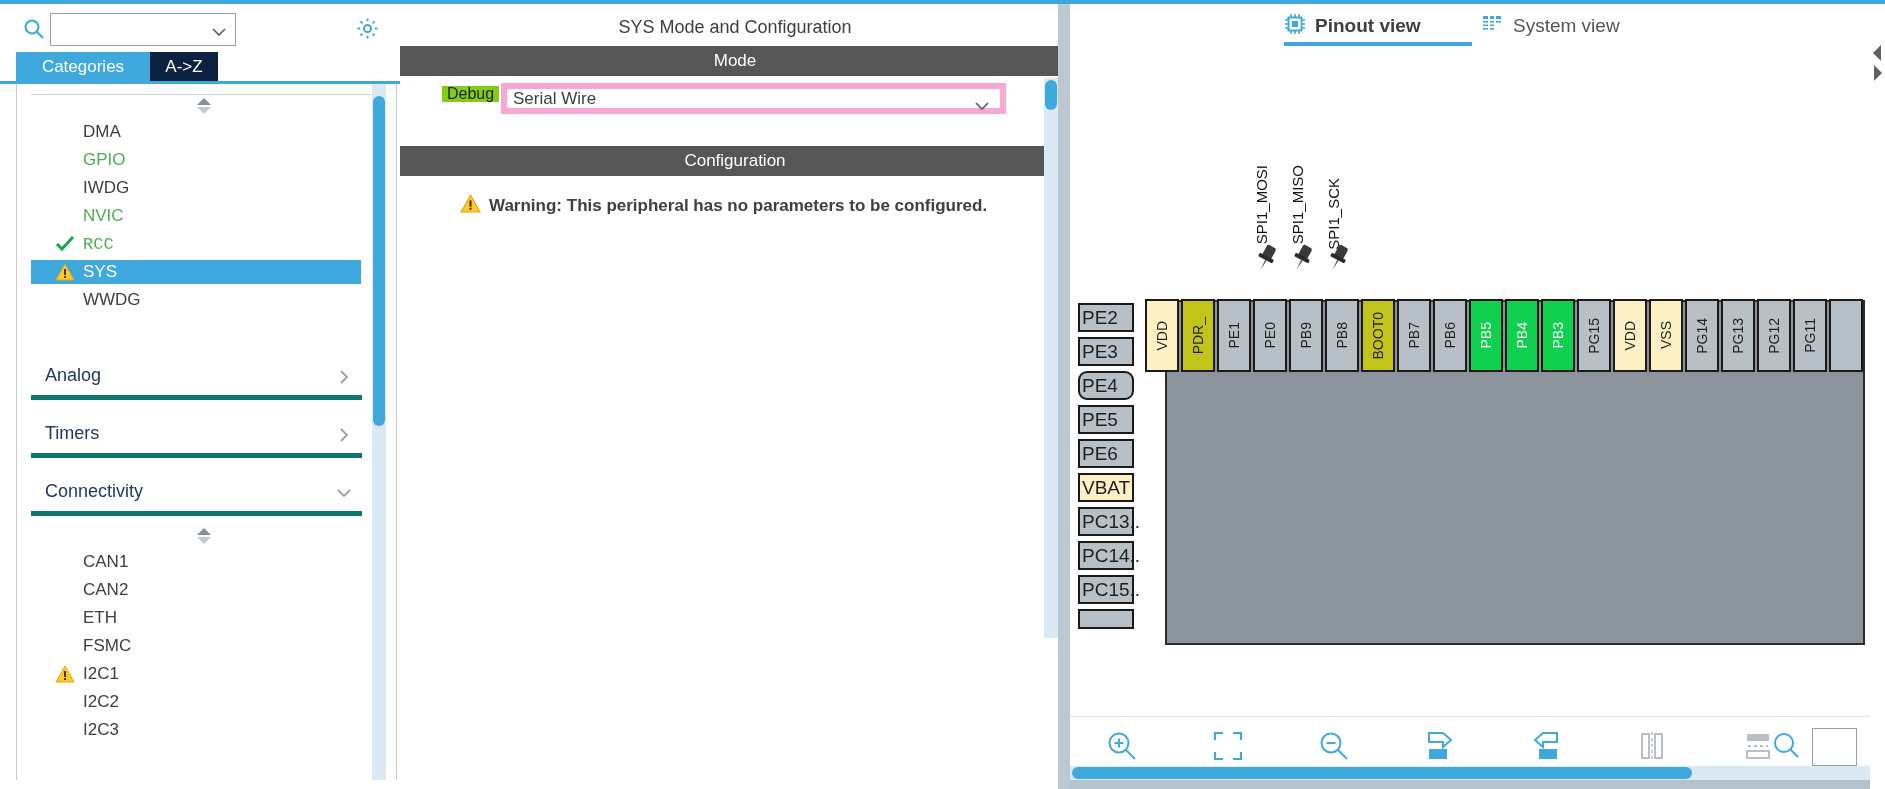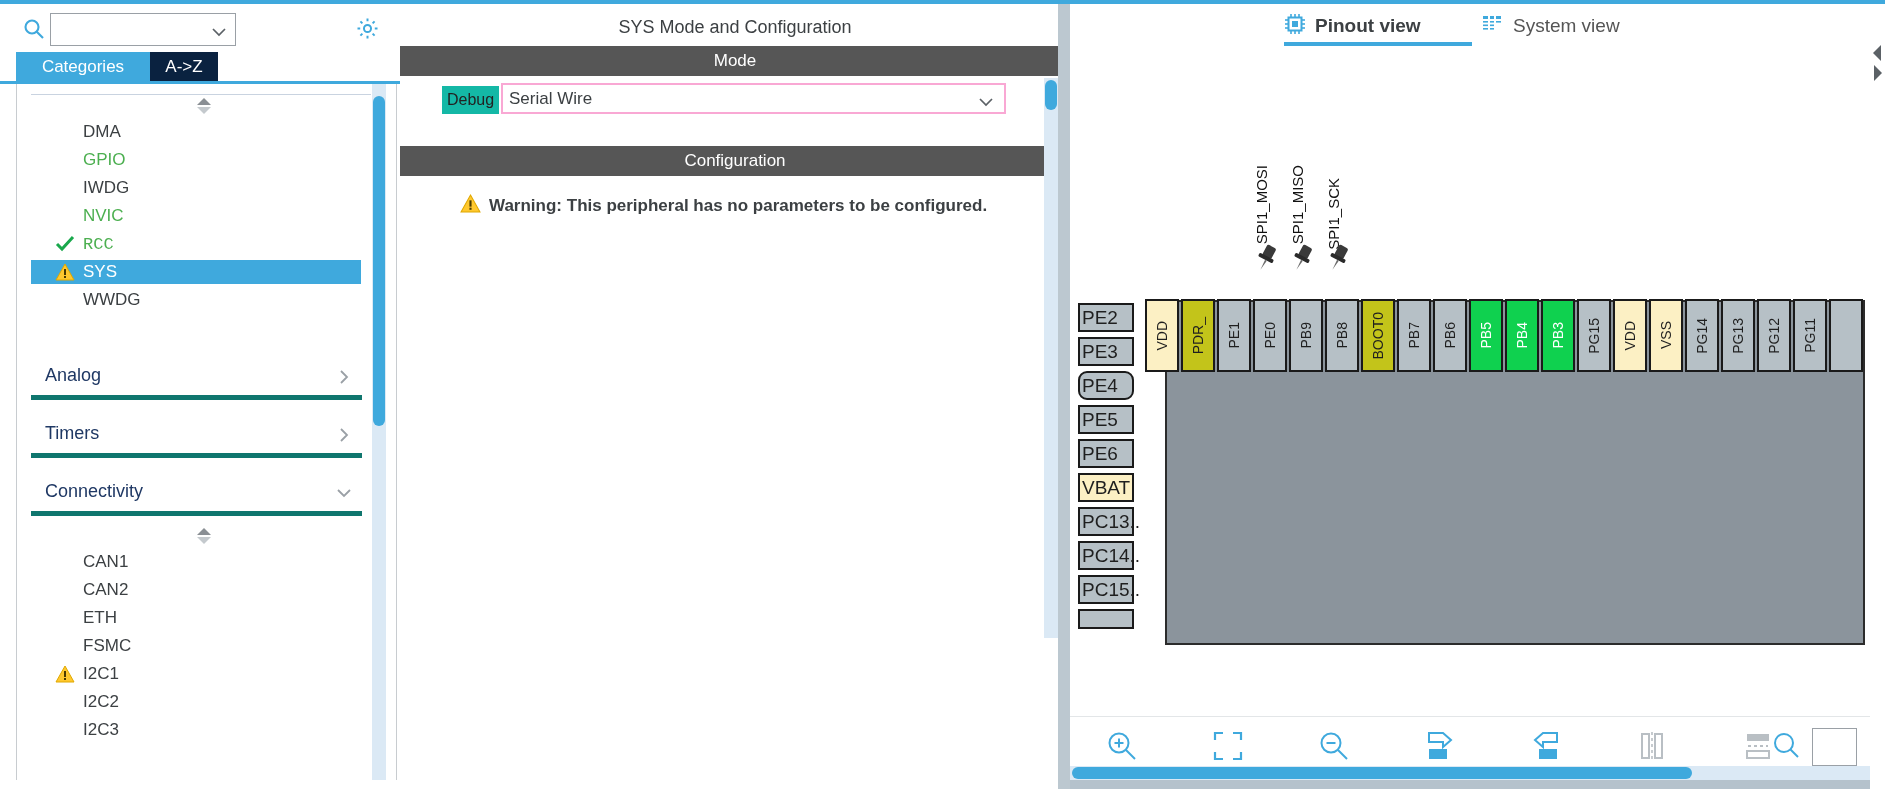--- a/index.html
+++ b/index.html
@@ -88,27 +88,27 @@
     font-size:18px; color:#3c4043; background:#fff;
   }
   .cp-secthdr {
     position:absolute; left:0; width:670px; height:30px;
     background:#565656; color:#fff; font-size:17px;
     display:flex; align-items:center; justify-content:center;
   }
   .cp-mode-hdr { top:42px; }
   .cp-mode-body { position:absolute; left:0; top:72px; width:670px; height:47px; background:#fff; }
   .debug-badge {
-    position:absolute; left:42px; top:10px; height:28px; padding:0 5px;
-    background:#14b8a6; color:#222; font-size:16px;
+    position:absolute; left:42px; top:10px; height:16px; padding:0 5px;
+    background:#84cc16; color:#222; font-size:16px;
     display:flex; align-items:center;
   }
   .mode-select {
     position:absolute; left:101px; top:7px; width:505px; height:31px;
-    border:2px solid #f9a8d4; background:#fff;
+    border:6px solid #f9a8d4; background:#fff;
     display:flex; align-items:center;
   }
   .mode-select .ms-val { font-size:17px; color:#3c4043; padding-left:6px; }
   .mode-select .ms-chev { position:absolute; right:10px; top:9px; width:16px; height:12px; }
 
   .cp-cfg-hdr { top:142px; }
   .cp-cfg-body { position:absolute; left:0; top:172px; width:670px; height:60px; }
   .warn-line { position:absolute; left:60px; top:18px; display:flex; align-items:center; gap:8px; }
   .warn-line .wl-text { font-size:17px; font-weight:bold; color:#3c4043; }
 

